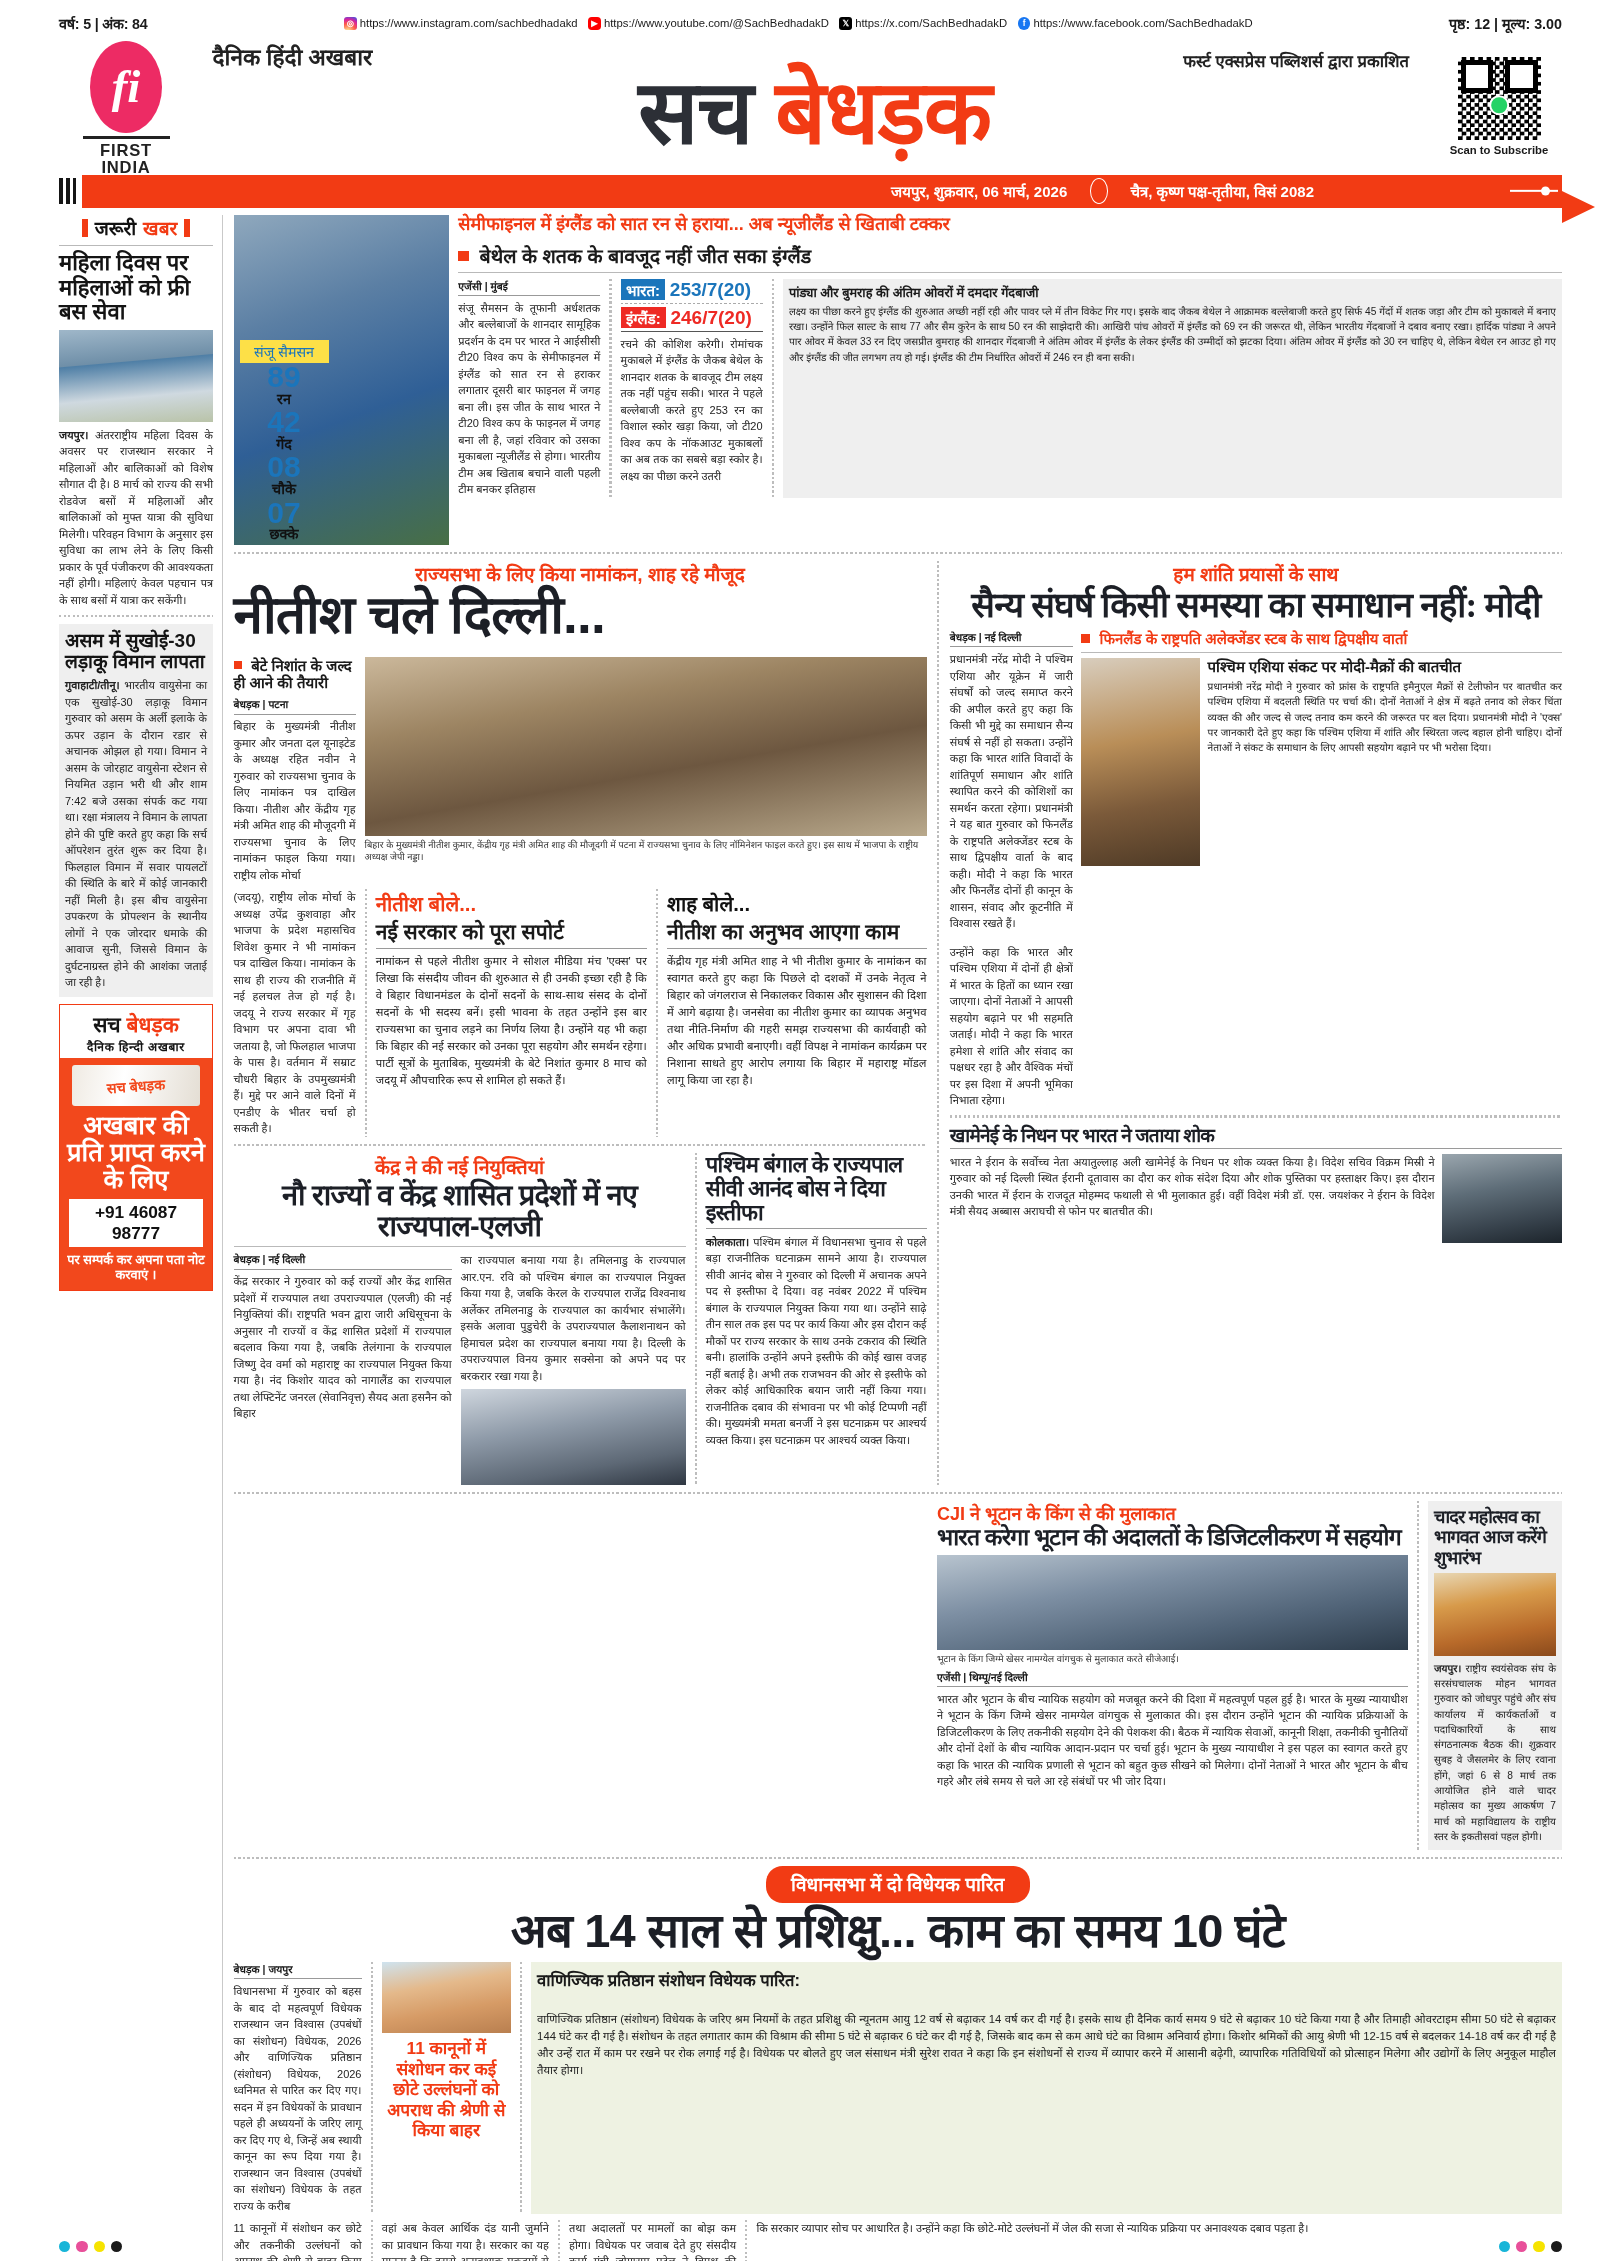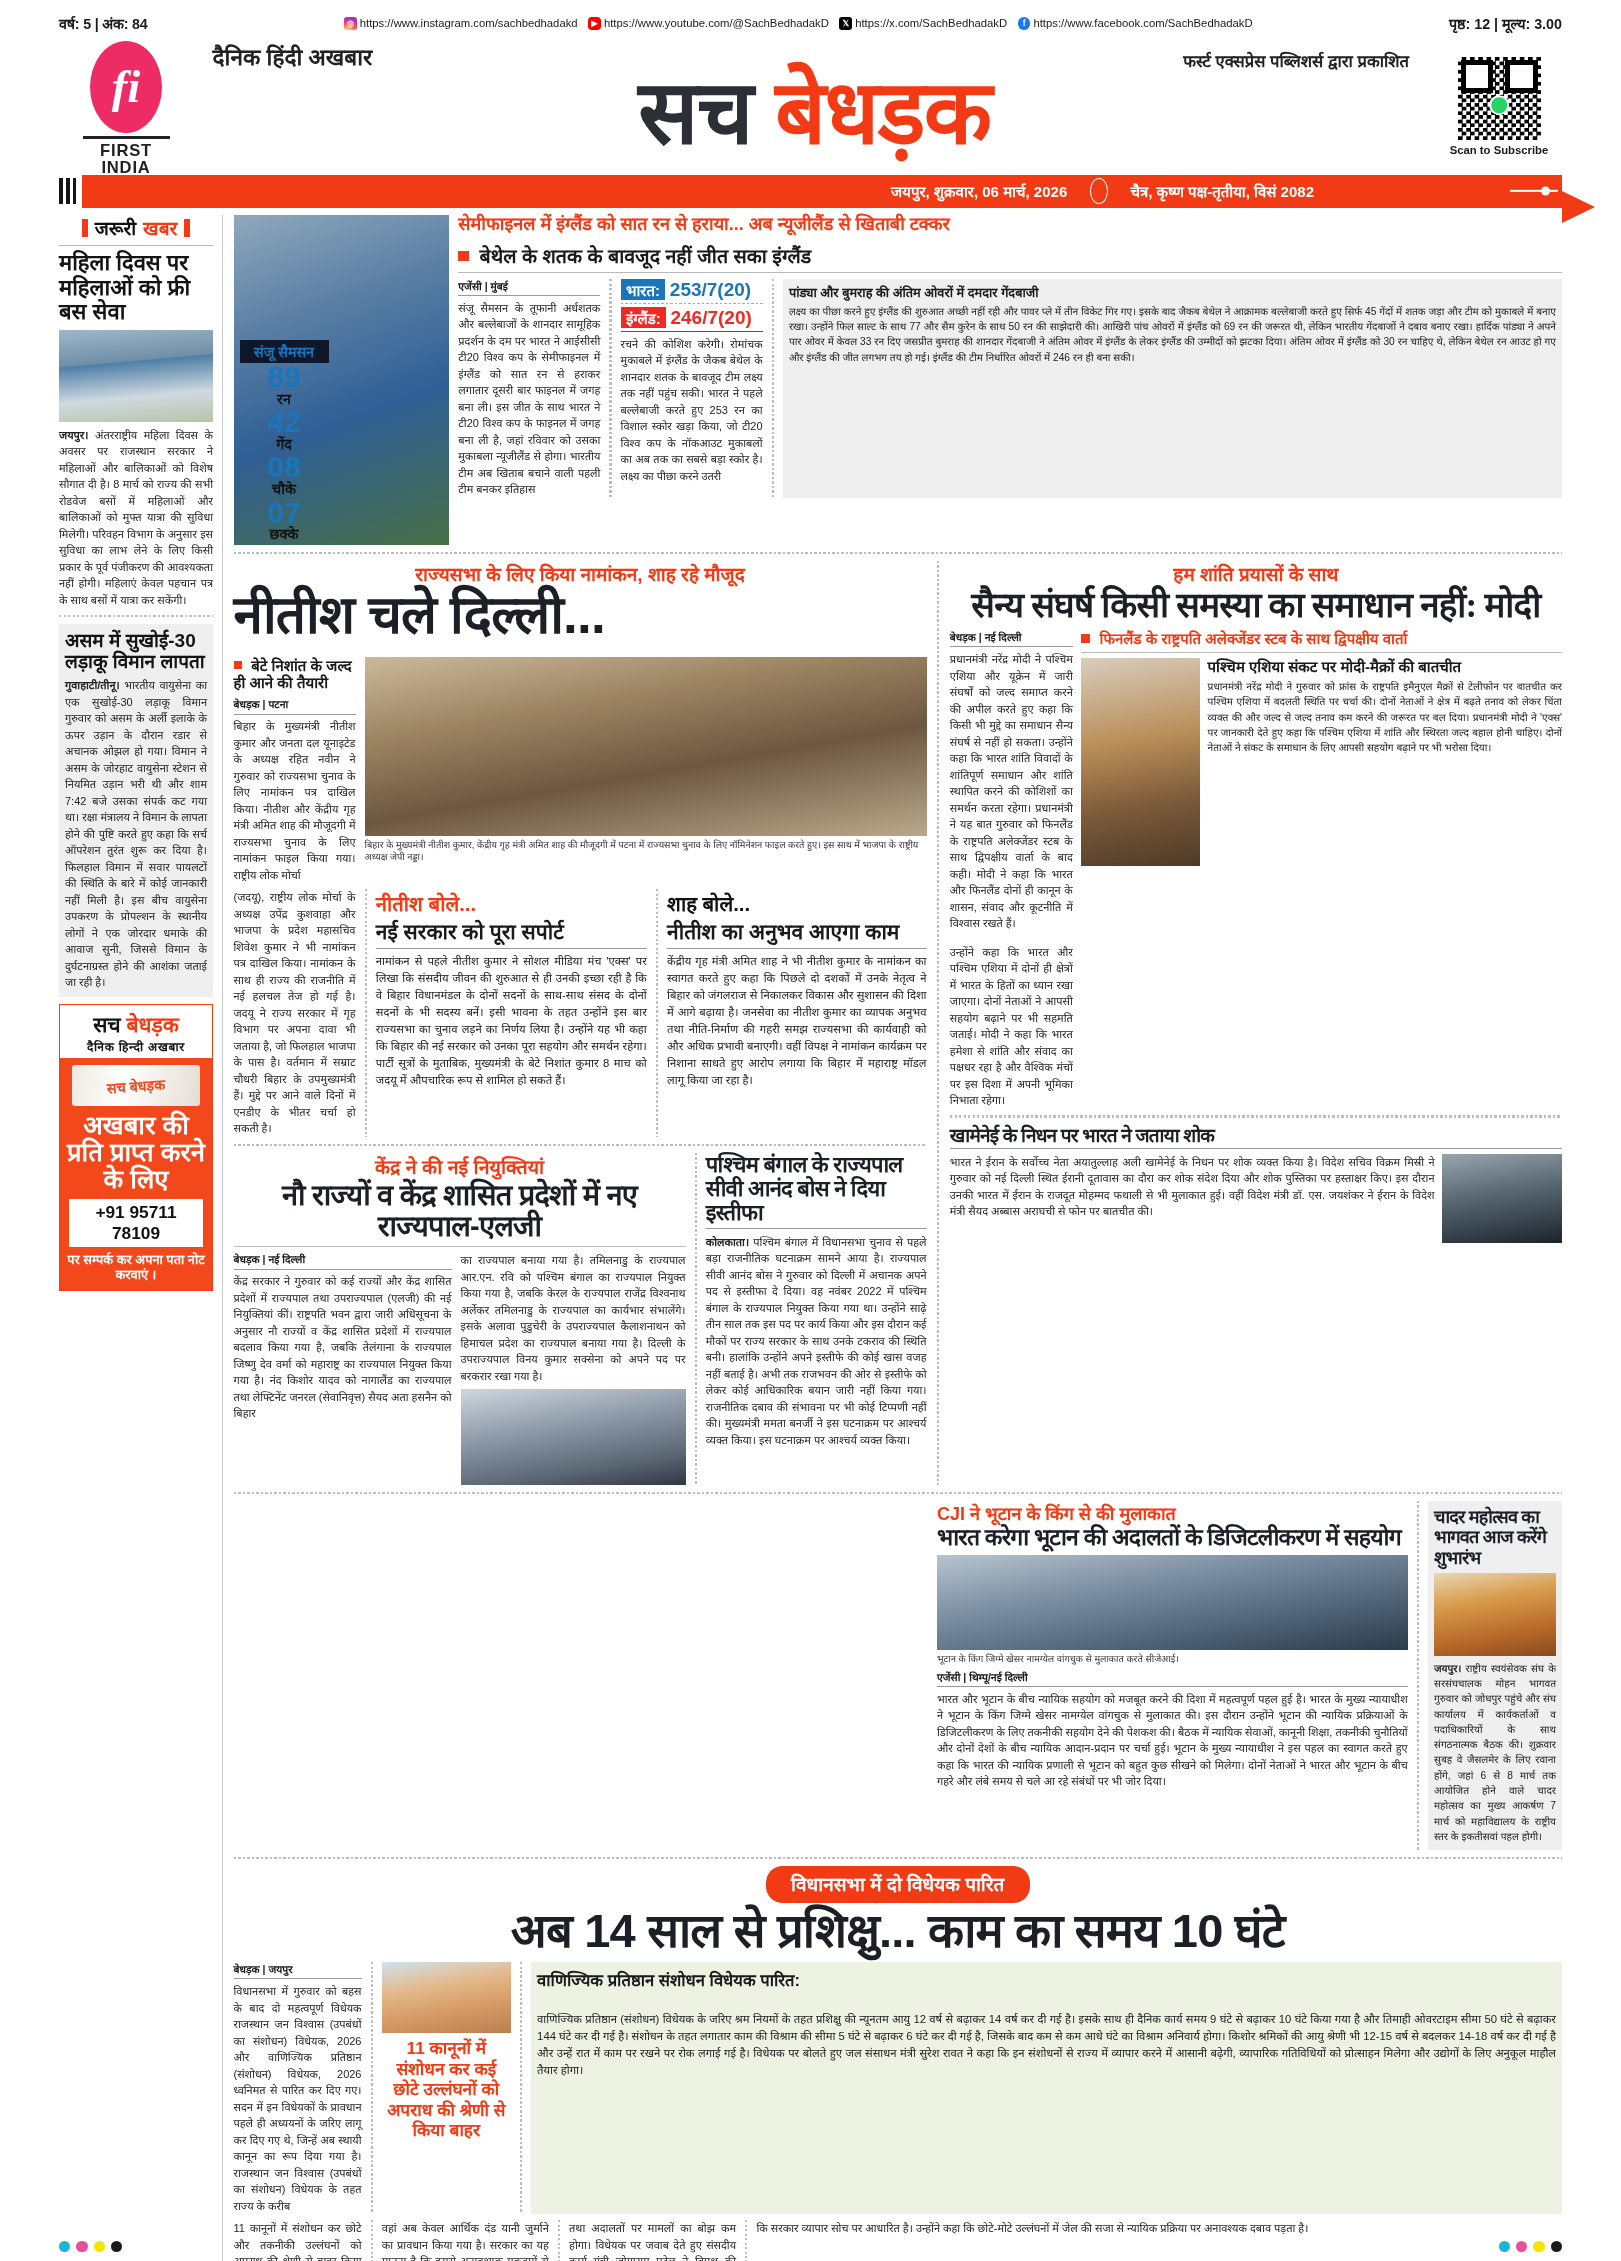--- a/index.html
+++ b/index.html
@@ -110,21 +110,21 @@
   
   .score-row { display:flex; align-items:center; gap:4.5px; margin-bottom:2.3px; }
   .score-tag { color:#fff; font-weight:bold; font-size:15px; padding:0.8px 5.3px; }
   .tag-ind { background:#1B75BB; }
   .tag-eng { background:#EE2A24; }
   .score-val { font-size:19px; font-weight:bold; }
   .v-ind { color:#1B75BB; } .v-eng { color:#EE2A24; }
 
   .statbox { position:absolute; left:0; bottom:0; width:89px; background:rgba(255,255,255,.0);
              text-align:center; }
-  .stat-name { background:#0f172a; color:#1B75BB; font-size:14.3px; font-weight:bold; padding:2.3px 0; }
+  .stat-name { background:#fde047; color:#1B75BB; font-size:14.3px; font-weight:normal; padding:2.3px 0; }
   .stat-n { font-size:30px; font-weight:bold; color:#1B75BB; line-height:.95; }
   .stat-l { font-size:14.3px; font-weight:bold; color:#111; line-height:1; margin-bottom:2.3px; }
 
   .redbar-title { display:inline-block; background:#F23B14; color:#fff; font-weight:bold;
                   font-size:19px; padding:5.3px 25.6px; border-radius:16.6px; }
 
   .ad-box { border:1.5px solid #F23B14; margin-top:7.5px; }
   .ad-top { background:#fff; text-align:center; padding:4.5px 0 3px 0; }
   .ad-t1 { font-size:21px; font-weight:bold; }
   .ad-t1 .k { color:#141414; } .ad-t1 .r { color:#F23B14; }
@@ -260,21 +260,21 @@
         <div class="ad-top">
           <div class="ad-t1">
             <span class="k">सच</span>
             <span class="r">बेधड़क</span>
           </div>
           <div class="ad-t2">दैनिक हिन्दी अखबार</div>
         </div>
         <div class="ad-body">
           <div class="ad-paper"></div>
           <div class="ad-h">अखबार की प्रति प्राप्त करने के लिए</div>
-          <div class="ad-phone">+91 95711 78109</div>
+          <div class="ad-phone">+91 46087 98777</div>
           <div class="ad-f">पर सम्पर्क कर अपना पता नोट करवाएं ।</div>
         </div>
       </div>
     </div>
 
     <div class="colR">
 
       <div style="display:flex;gap:9.8px">
         <div style="width:215px;flex:0 0 auto;position:relative">
           <div class="ph cricket" style="height:330px"></div>

